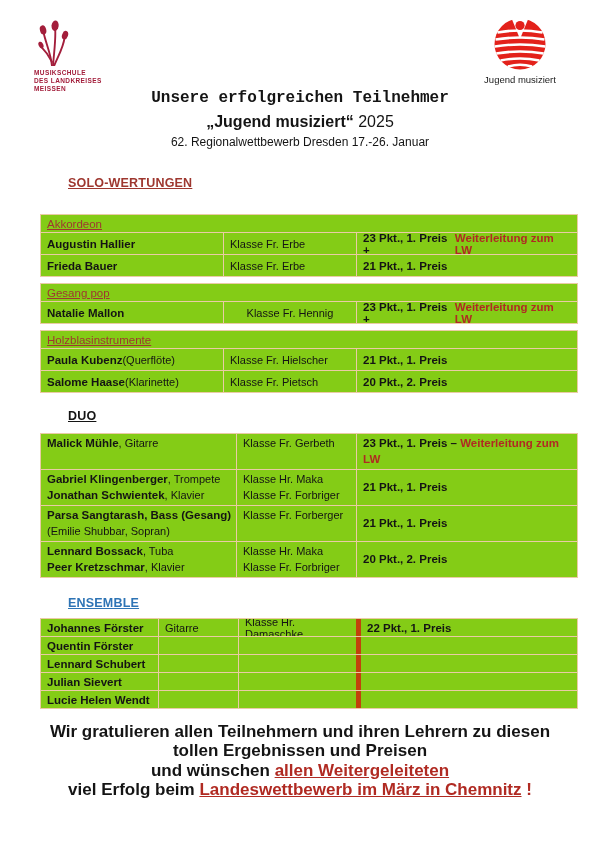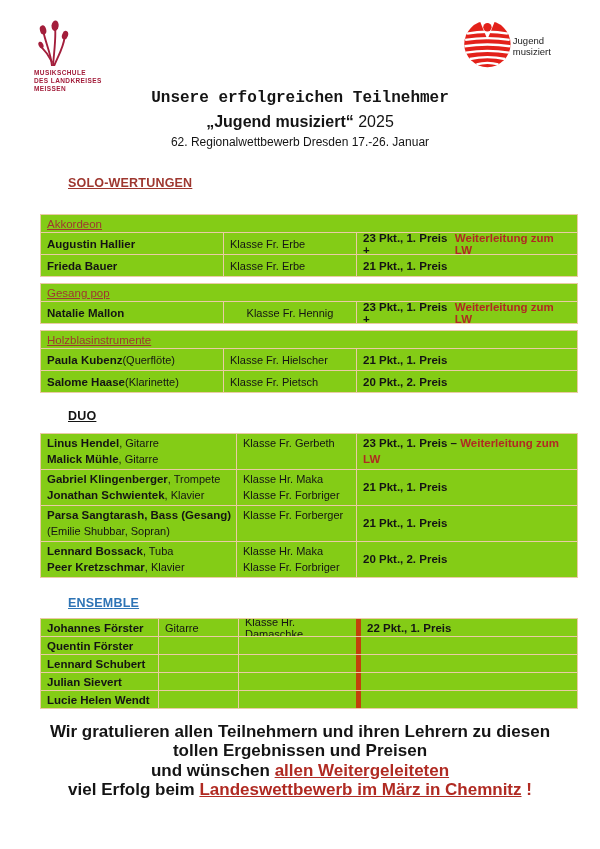--- a/index.html
+++ b/index.html
@@ -8,21 +8,21 @@
     font-family:"Liberation Sans", sans-serif;color:#141414;
   }
   .page{position:relative;width:600px;height:849px;overflow:hidden;background:#fff;}
 
   
   .logo-left{position:absolute;left:34px;top:20px;width:120px;}
   .logo-left svg{display:block;margin-left:3px;}
   .logo-left-text{margin-top:3px;font-size:6.5px;line-height:8px;font-weight:bold;
     color:#A31E3B;letter-spacing:0.4px;}
   .logo-right{position:absolute;top:17px;right:22px;width:116px;
-    display:flex;align-items:center;}
+    display:flex;flex-direction:column;align-items:center;}
   .logo-right-caption{margin-top:3px;font-size:9.5px;color:#1a1a1a;}
 
   
   .title-block{position:absolute;top:86px;left:0;width:600px;text-align:center;}
   .title-l1{font-size:16px;font-weight:bold;line-height:24px;font-family:Liberation Mono, monospace;}
   .title-l2{font-size:16px;line-height:24px;}
   .title-l2 .q{font-weight:bold;}
   .title-sub{font-size:12px;line-height:17px;}
 
   
@@ -206,21 +206,20 @@
     </div>
   </div>
 
   <div class="sec sec-duo">DUO</div>
 
   <div class="zone zone-duo">
     <div class="tbl duo">
 
       <div class="row">
         <div class="cell c1d">
-          <div class="mline"><span class="b">Linus Hendel</span><span>, Gitarre</span></div>
           <div class="mline"><span class="b">Malick Mühle</span><span>, Gitarre</span></div>
         </div>
         <div class="cell c2d">
           <div>Klasse Fr. Gerbeth</div>
           <div></div>
         </div>
         <div class="cell c3d"><span class="b">23 Pkt., 1. Preis –</span><span class="b red"> Weiterleitung zum LW</span></div>
       </div>
 
       <div class="row">

